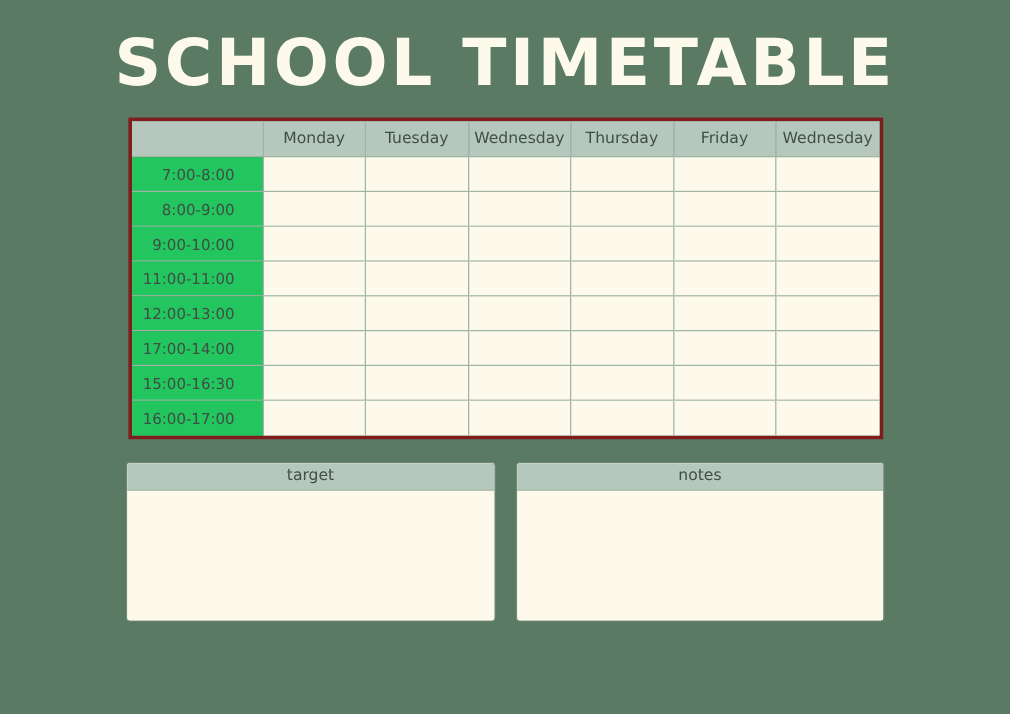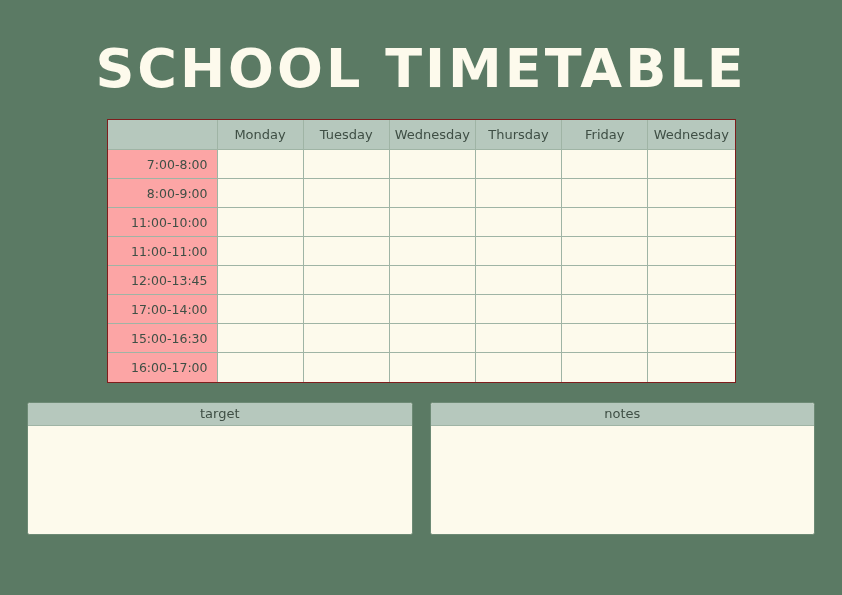--- a/index.html
+++ b/index.html
@@ -20,32 +20,32 @@
     box-sizing: border-box;
     padding: 0 27px;
   }
   .title {
     text-align: center;
     color: #fdfaec;
     font-family: "DejaVu Sans", sans-serif;
     font-size: 54px;
     font-weight: bold;
     letter-spacing: 3px;
-    margin: 16px;
+    margin: 0;
     padding-top: 22px;
-    padding-bottom: 3px;
+    padding-bottom: 14px;
     line-height: 1.15;
   }
   .timetable {
     width: 629px;
     border-collapse: separate;
     border-spacing: 0;
     table-layout: fixed;
     margin: 0 auto;
-    border: 1px solid #7f1d1d;
+    border: 3px solid #7f1d1d;
   }
   .timetable th, .timetable td {
     border-right: 1px solid #9fb4a5;
     border-bottom: 1px solid #9fb4a5;
     box-sizing: border-box;
   }
   .timetable tr th:last-child,
   .timetable tr td:last-child {
     border-right: none;
   }
@@ -58,34 +58,34 @@
     font-size: 13px;
     font-weight: normal;
     height: 27px;
     line-height: 27px;
     text-align: center;
   }
   .corner-cell {
     width: 110px;
   }
   .time-cell {
-    background: #fca5a5;
+    background: #22c55e;
     color: #3f4f45;
     font-size: 12.5px;
     text-align: right;
-    padding-right: 9px;
+    padding-right: 23px;
     height: 29px;
   }
   .slot-cell {
     background: #fdfaec;
   }
   .bottom-row {
     display: flex;
     gap: 17px;
-    width: 788px;
+    width: 632px;
     margin: 19px auto 0 auto;
   }
   .panel {
     flex: 1 1 0;
     border: 1px solid #6d8a75;
     border-radius: 3px;
     overflow: hidden;
     background: #fdfaec;
     display: flex;
     flex-direction: column;
@@ -136,39 +136,39 @@
       <tr>
         <td class="time-cell">8:00-9:00</td>
         <td class="slot-cell"></td>
         <td class="slot-cell"></td>
         <td class="slot-cell"></td>
         <td class="slot-cell"></td>
         <td class="slot-cell"></td>
         <td class="slot-cell"></td>
       </tr>
       <tr>
-        <td class="time-cell">11:00-10:00</td>
+        <td class="time-cell">9:00-10:00</td>
         <td class="slot-cell"></td>
         <td class="slot-cell"></td>
         <td class="slot-cell"></td>
         <td class="slot-cell"></td>
         <td class="slot-cell"></td>
         <td class="slot-cell"></td>
       </tr>
       <tr>
         <td class="time-cell">11:00-11:00</td>
         <td class="slot-cell"></td>
         <td class="slot-cell"></td>
         <td class="slot-cell"></td>
         <td class="slot-cell"></td>
         <td class="slot-cell"></td>
         <td class="slot-cell"></td>
       </tr>
       <tr>
-        <td class="time-cell">12:00-13:45</td>
+        <td class="time-cell">12:00-13:00</td>
         <td class="slot-cell"></td>
         <td class="slot-cell"></td>
         <td class="slot-cell"></td>
         <td class="slot-cell"></td>
         <td class="slot-cell"></td>
         <td class="slot-cell"></td>
       </tr>
       <tr>
         <td class="time-cell">17:00-14:00</td>
         <td class="slot-cell"></td>

